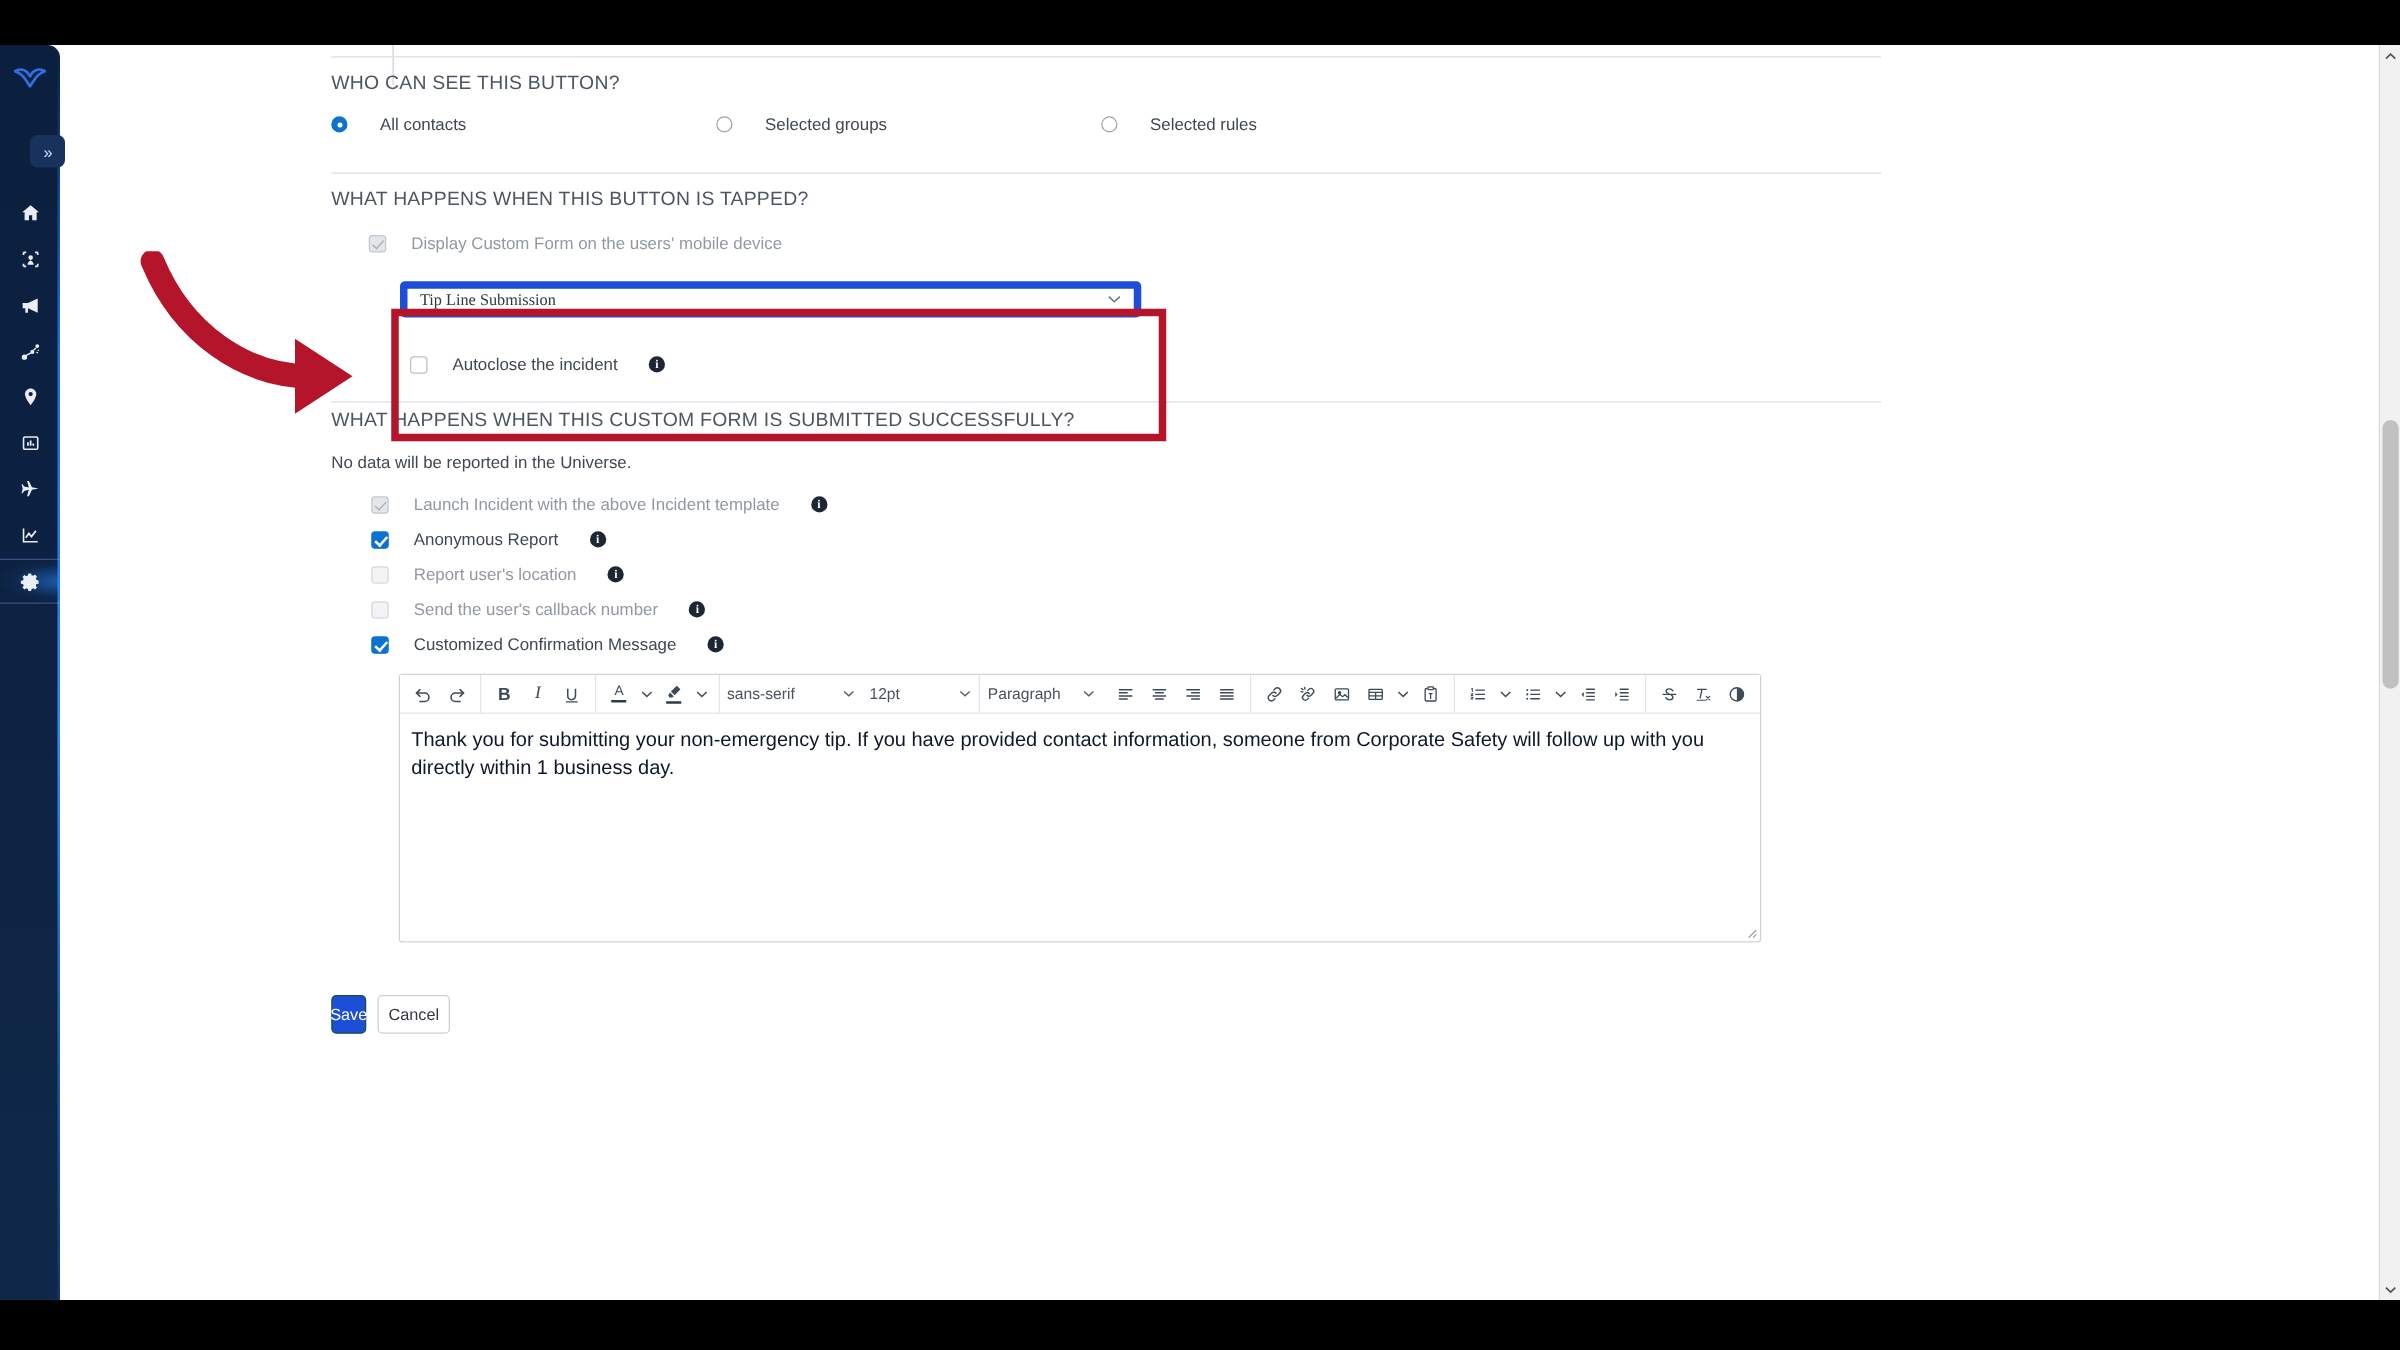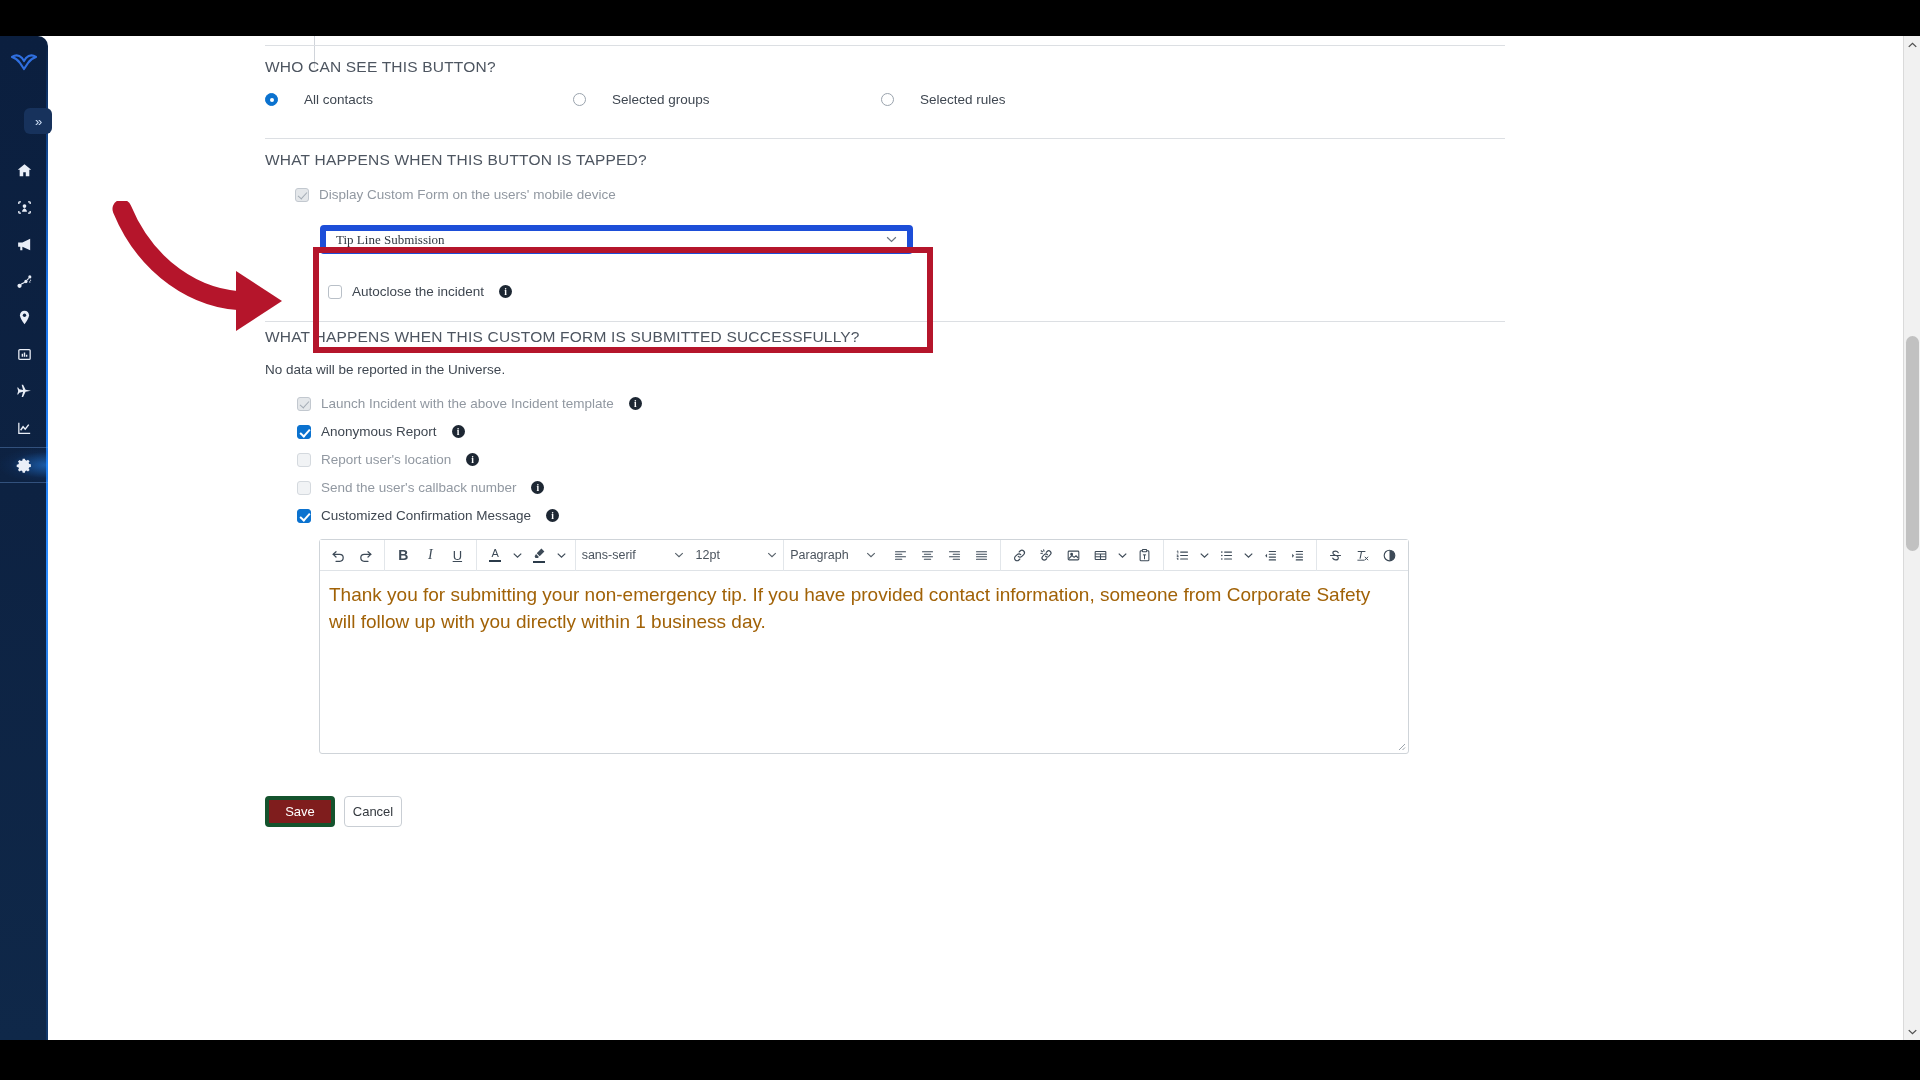--- a/index.html
+++ b/index.html
@@ -103,21 +103,21 @@
     flex: none; position: relative;
   }
   .radio.checked { border: 1px solid #0b72cf; background: #0b72cf; }
   .radio.checked::after {
     content:""; position: absolute; left: 3.5px; top: 3.5px;
     width: 4px; height: 4px; border-radius: 50%; background: #fff;
   }
   .radio-label { font-size: 13.5px; color: #3f4751; }
 
   
-  .cb-row { display: flex; align-items: center; gap: 10px; }
+  .cb-row { display: flex; align-items: center; gap: 20px; }
   .cb {
     width: 14px; height: 14px; border-radius: 3px;
     border: 1px solid #b9c0c8; background: #fff; flex: none;
     position: relative;
   }
   .cb.checked { background: #0b72cf; border-color: #0b72cf; }
   .cb.checked::after {
     content: ""; position: absolute; left: 4px; top: 1px;
     width: 4px; height: 8px; border: solid #fff;
     border-width: 0 2px 2px 0; transform: rotate(42deg);
@@ -181,34 +181,34 @@
   .tbtn.small { width: 17px; }
   .tbtn.small svg { width: 9px; height: 9px; }
   .tsel {
     display: flex; align-items: center; justify-content: space-between;
     height: 27px; font-size: 12.5px; color: #4a535d; cursor: pointer;
     padding: 0 6px;
   }
   .tsel .chev { margin-left: 12px; color: #566069; font-size: 10px; }
   .editor-body {
     height: 182px; padding: 11px 9px;
-    font-size: 19px; color: #a16207; line-height: 1.4;
+    font-size: 16px; color: #0f172a; line-height: 1.4;
     position: relative;
   }
   .resize-grip {
     position: absolute; right: 2px; bottom: 2px; width: 10px; height: 10px;
   }
 
   
   .btn {
     height: 31px; border-radius: 4px; font-size: 13px;
     display: inline-flex; align-items: center; justify-content: center;
     cursor: pointer;
   }
-  .btn-primary { background: #7f1d1d; color: #fff; border: 4px solid #14532d; width: 70px; }
+  .btn-primary { background: #1d4ed8; color: #fff; border: 1px solid #14532d; width: 28px; }
   .btn-secondary { background: #fff; color: #33383e; border: 1px solid #c9ced4; width: 58px; }
 
   
   #scrollbar {
     position: absolute; right: 0; top: 36px; width: 17px; height: 1004px;
     background: #f1f1f1; border-left: 1px solid #dadada; z-index: 40;
   }
   .sb-arrow {
     position: absolute; left: 0; width: 17px; height: 17px;
     display: flex; align-items: center; justify-content: center;

